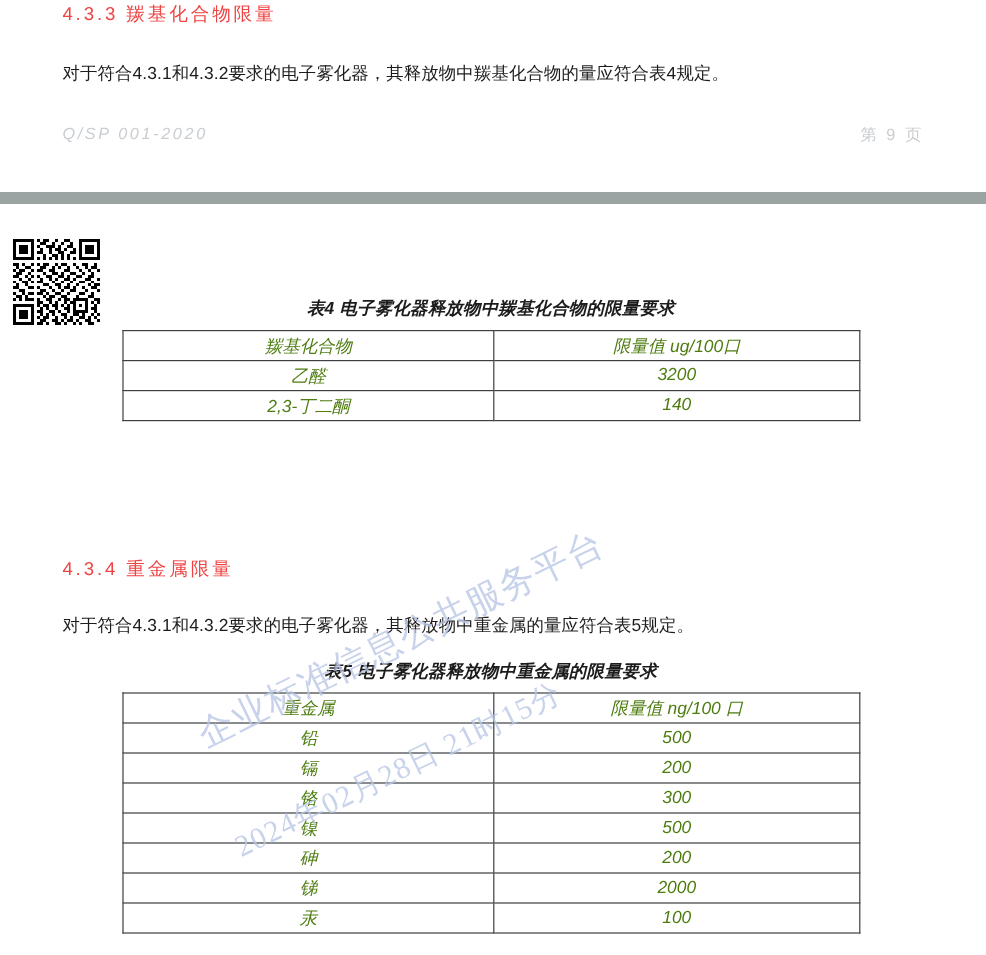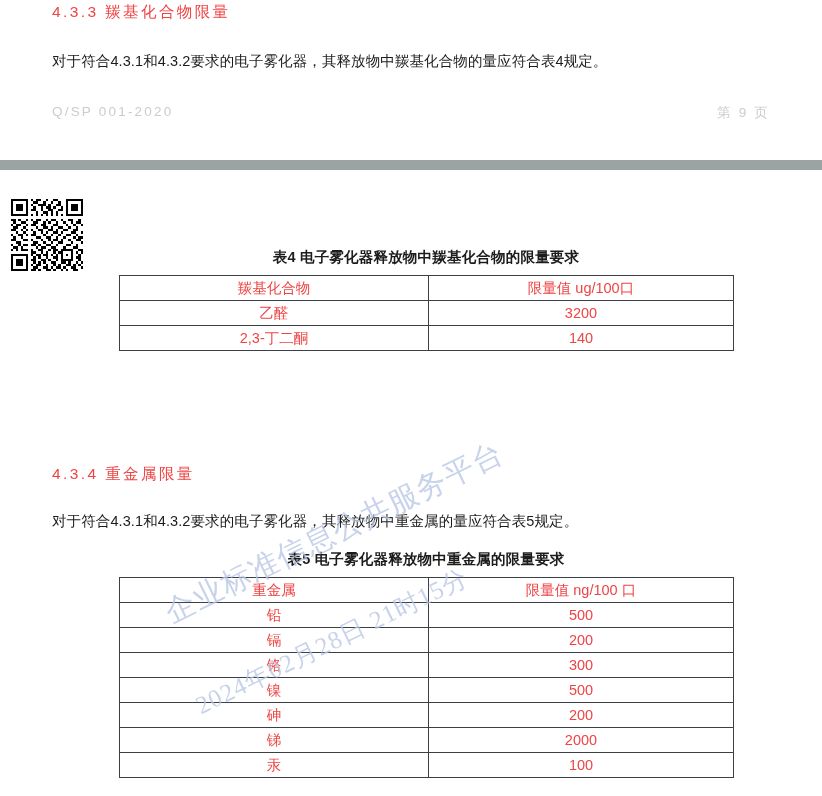--- a/index.html
+++ b/index.html
@@ -44,21 +44,21 @@
 
   
   .running-header {
     position: absolute;
     top: 104px;
     font-size: 13.5px;
     letter-spacing: 2.2px;
     color: #c9cdd1;
     white-space: nowrap;
   }
-  #header-docid { left: 52px; }
+  #header-docid { left: 52px; font-style: italic; }
   #header-pagenum { right: 52px; }
 
   
   .divider-band {
     position: absolute;
     left: 0;
     top: 160px;
     width: 822px;
     height: 10px;
     background: #9ba3a3;
@@ -68,21 +68,21 @@
   .qr-wrap {
     position: absolute;
     left: 5px;
     top: 199px;
     width: 84px;
     height: 72px;
   }
   .qr-wrap svg { display: block; width: 84px; height: 72px; }
 
   
-  .table-block { position: absolute; left: 119px; width: 614px; }
+  .table-block { position: absolute; left: 102px; width: 614px; font-style: italic; }
   #table-block-4 { top: 248px; }
   #table-block-5 { top: 550px; }
 
   .table-caption {
     text-align: center;
     font-size: 14.5px;
     font-weight: bold;
     color: #1c1c1c;
     letter-spacing: 0.2px;
     padding-bottom: 8px;
@@ -96,21 +96,21 @@
     background: transparent;
   }
   table.limit-table td,
   table.limit-table th {
     border: 1px solid #3c4043;
     height: 24px;
     text-align: center;
     vertical-align: middle;
     font-size: 14.5px;
     font-weight: normal;
-    color: #ef4444;
+    color: #4d7c0f;
     padding: 0 2px;
     white-space: nowrap;
   }
   table.limit-table col.c-name { width: 309px; }
   table.limit-table col.c-value { width: 305px; }
 
   
   .watermark {
     position: absolute;
     left: 150px;

